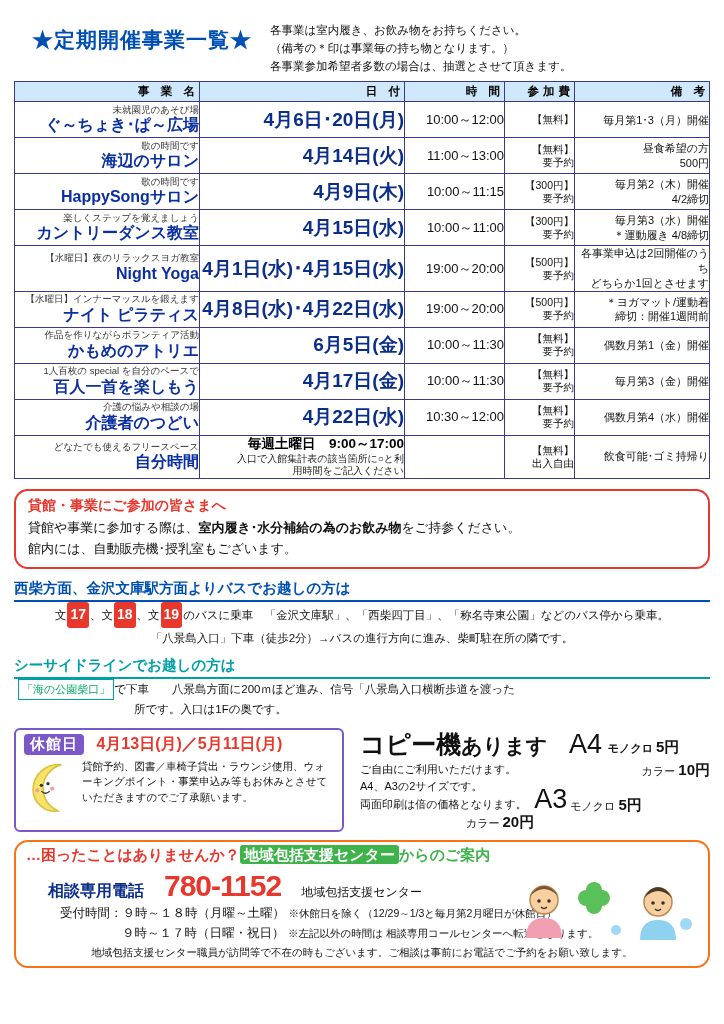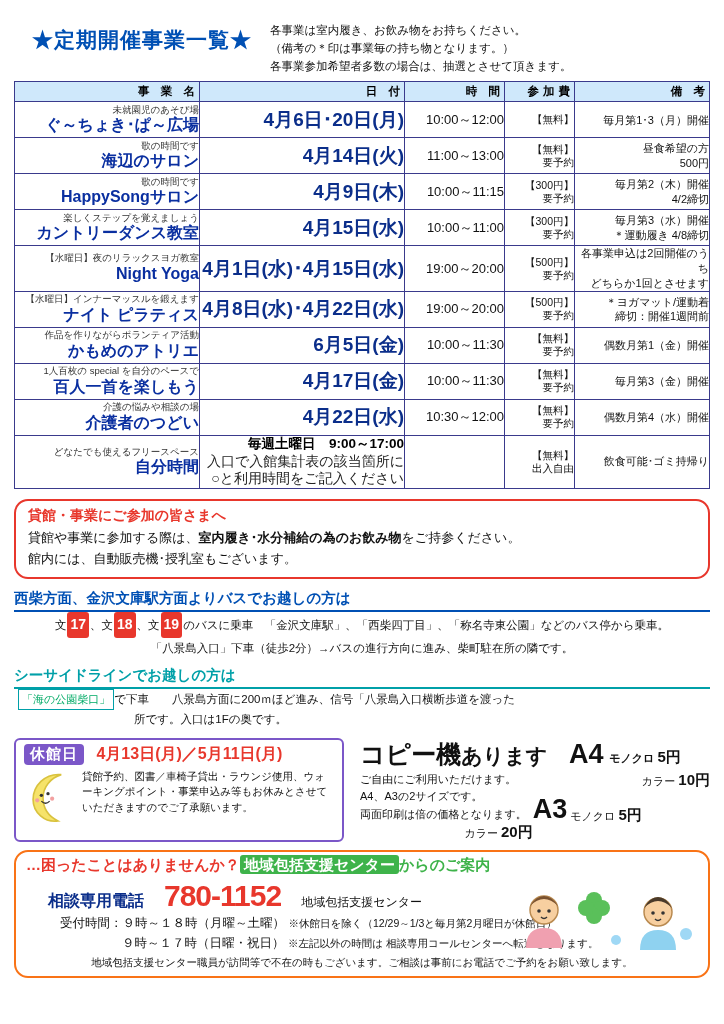--- a/index.html
+++ b/index.html
@@ -35,21 +35,21 @@
   .c-fee  { width:70px; }
   .c-note { width:auto; }
 
   td.name { padding:2px 4px 2px 5px; }
   .name .sub { font-size:9.5px; color:#333; line-height:1.1; display:block; }
   .name .main { font-size:16px; font-weight:bold; line-height:1.25; display:block; color:#000; }
   .name .main.blue { color:#0a2fa0; }
 
   td.date { text-align:center; font-size:19px; font-weight:bold; color:#0b2e8a; letter-spacing:0px; }
   td.date.small { font-size:13.5px; font-weight:bold; color:#000; line-height:1.25; }
-  td.date .line2 { display:block; font-size:14px; font-weight:normal; color:#222; }
+  td.date .line2 { display:block; font-size:10px; font-weight:normal; color:#222;margin-left:28px; }
   td.time { text-align:center; font-size:13px; color:#111; }
   td.fee { text-align:center; font-size:10.5px; line-height:1.25; color:#111; }
   td.note { text-align:center; font-size:11px; line-height:1.35; color:#111; }
 
   tr.row { height:36px; }
 
   
   .notice-red {
     margin-top:10px; border:2px solid #e8372c; border-radius:14px;
     padding:6px 12px 8px 12px;
@@ -86,21 +86,21 @@
     position:static; vertical-align:middle;
   }
   .closed .dates { display:inline-block; color:#e8372c; font-weight:bold; font-size:16px; margin-left:8px; vertical-align:middle; }
   .closed .body { font-size:10.5px; line-height:1.5; margin-top:4px; padding-left:58px; color:#111; }
   .moon { position:absolute; left:6px; top:28px; width:52px; height:58px; }
 
   .copier { flex:1; padding-left:6px; }
   .copier .hl { font-size:21px; font-weight:bold; color:#111; }
   .copier .hl .big { font-size:25px; }
   .copier .sub { font-size:11px; color:#111; line-height:1.6; }
-  .copier .size { font-size:27px; font-weight:bold; color:#111; }
+  .copier .size { font-size:27px; font-weight:normal; color:#111; }
   .copier .prices { font-size:11px; line-height:1.25; text-align:right; }
   .copier .prices .pr { font-size:15px; font-weight:bold; }
 
   
   .green-box {
     margin-top:8px; border:2px solid #f97316; border-radius:14px; padding:4px 10px 6px 10px;
     position:relative; overflow:hidden;
   }
   .green-head { font-size:15px; font-weight:bold; }
   .green-head .part1 { color:#e8372c; }

